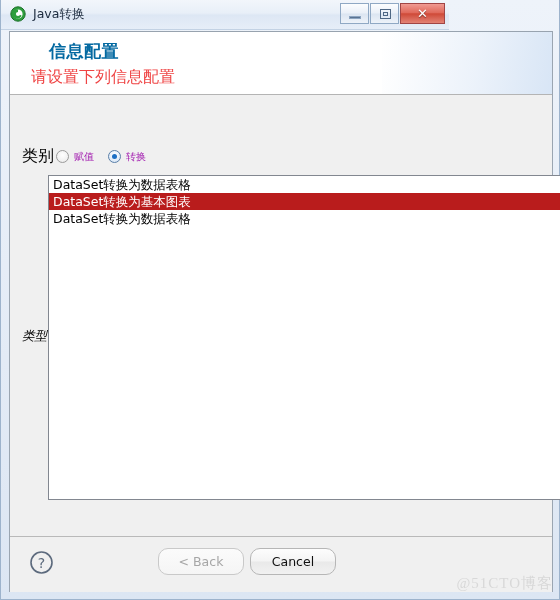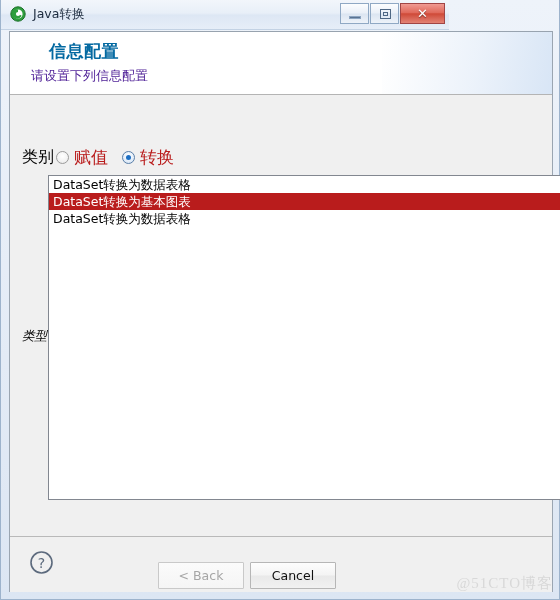--- a/index.html
+++ b/index.html
@@ -140,22 +140,22 @@
     left: 11px; top: 8px;
     font-size: 17px;
     font-weight: bold;
     color: #0369a1;
     letter-spacing: .5px;
     margin-left: 28px;
   }
   #header-sub {
     position: absolute;
     left: 21px; top: 35px;
-    font-size: 13px;
-    color: #4c1d95;
+    font-size: 16px;
+    color: #ef4444;
   }
 
   
   #content {
     position: absolute;
     left: 0; top: 63px;
     width: 542px;
     height: 441px;
     background: #f0f0f0;
   }
@@ -197,22 +197,22 @@
   }
   .radio-opt.checked .radio-dot::after {
     content: "";
     position: absolute;
     left: 3px; top: 3px;
     width: 5px; height: 5px;
     border-radius: 50%;
     background: #1c6fc4;
   }
   .radio-label {
-    font-size: 17px;
-    color: #b91c1c;
+    font-size: 10px;
+    color: #a21caf;
   }
 
   
   #type-label {
     position: absolute;
     left: 12px; top: 233px;
     font-size: 12.5px;
     color: #000;
     font-style: italic;
   }
@@ -262,25 +262,24 @@
   }
   .btn {
     width: 86px;
     height: 27px;
     box-sizing: border-box;
     font-size: 12.5px;
     color: #111;
     text-align: center;
     line-height: 25px;
     border: 1px solid #b6b6b6;
-    border-radius: 1px;
+    border-radius: 10px;
     background: linear-gradient(180deg, #fdfdfd 0%, #f4f4f4 48%, #e9e9e9 52%, #f1f1f1 100%);
     cursor: default;
     white-space: nowrap;
-    margin-top: 14px;
   }
   .btn.disabled {
     color: #a6a6a6;
     border: 1px solid #c9c9c9;
     background: linear-gradient(180deg, #fbfbfb 0%, #f5f5f5 100%);
   }
   .btn.hover {
     border: 1px solid #7aa7cc;
     background: linear-gradient(180deg, #fbfeff 0%, #e6f2fb 45%, #d2e7f7 52%, #e9f4fc 100%);
   }

